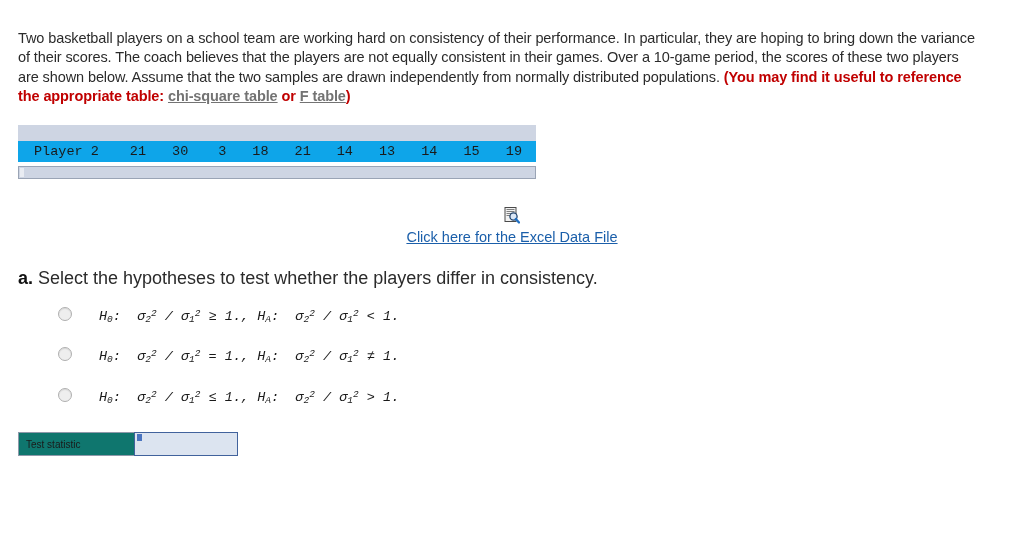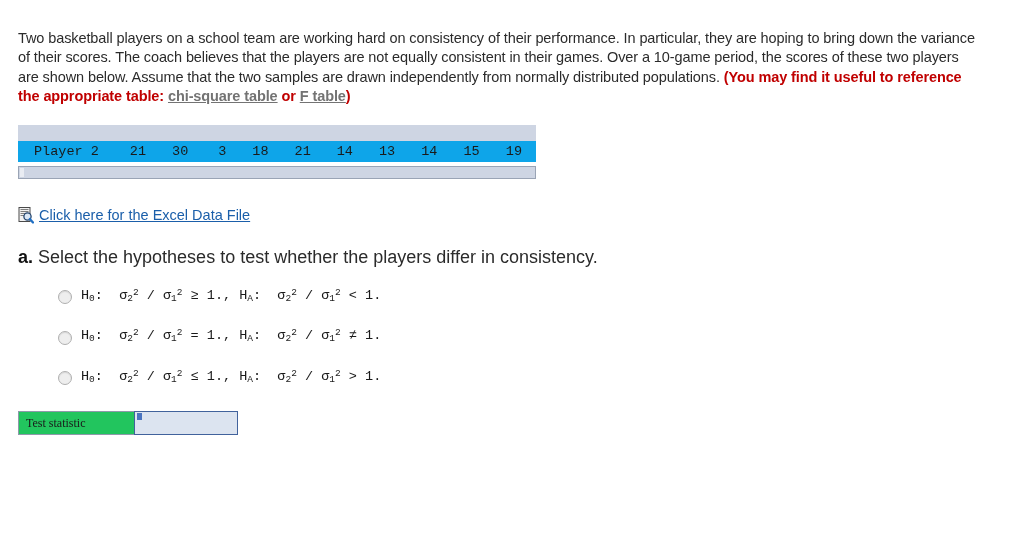--- a/index.html
+++ b/index.html
@@ -91,20 +91,21 @@
     width: 4px;
     background: #e9ecf2;
   }
 
   
   .excel-row {
     margin-top: 28px;
     display: flex;
     align-items: center;
     gap: 5px;
+    flex-direction: column;
   }
   .excel-icon {
     width: 16px;
     height: 17px;
     flex: 0 0 auto;
     display: block;
   }
   .excel-link {
     font-size: 14.5px;
     color: #1b5faa;
@@ -121,23 +122,24 @@
     max-width: 930px;
   }
   .qlabel { font-weight: bold; color: #111; }
 
   .options {
     margin-top: 14px;
     padding-left: 40px;
   }
   .option {
     display: flex;
-    align-items: center;
-    gap: 9px;
+    align-items: flex-start;
+    gap: 27px;
     margin-bottom: 13px;
+    font-style: italic;
   }
   .radio {
     width: 12px;
     height: 12px;
     border-radius: 50%;
     border: 1px solid #b0b0b0;
     background: #eeeeee;
     box-shadow: inset 0 1px 1px rgba(0,0,0,0.10);
     flex: 0 0 auto;
     margin-top: 5px;
@@ -163,30 +165,29 @@
   
   .answer-row {
     margin-top: 22px;
     display: flex;
     align-items: stretch;
     width: 220px;
     height: 24px;
   }
   .answer-label {
     flex: 0 0 116px;
-    background: #22c55e;
+    background: #0f766e;
     border: 1px solid #8e99aa;
     border-right: none;
     box-sizing: border-box;
-    font-size: 12px;
+    font-size: 10px;
     color: #1a1a1a;
     display: flex;
     align-items: center;
     padding-left: 7px;
-    font-family: Liberation Serif, serif;
   }
   .answer-input {
     flex: 1 1 auto;
     background: #dce4f0;
     border: 1px solid #41629c;
     box-sizing: border-box;
     position: relative;
     cursor: text;
   }
   .answer-input::before {

